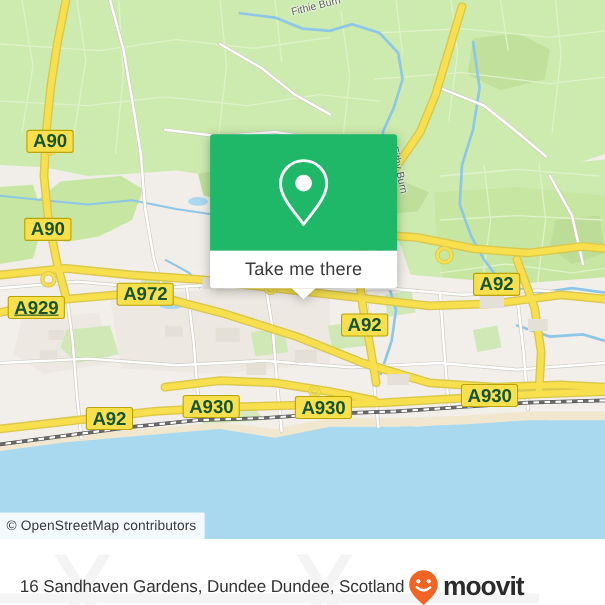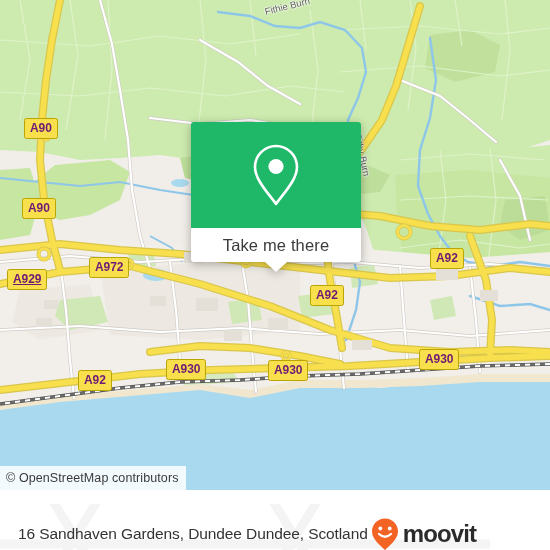--- a/index.html
+++ b/index.html
@@ -133,22 +133,22 @@
     letter-spacing: -0.9px;
     line-height: 28px;
   }
 
   
   .shield {
     position: absolute;
     background: #F7E04C;
     border: 1.4px solid #B9A400;
     border-radius: 2.5px;
-    color: #701a75;
-    font-size: 12px;
+    color: #14532d;
+    font-size: 17px;
     font-weight: bold;
     line-height: 13px;
     padding: 2.5px 5px 3px 5px;
     letter-spacing: -0.1px;
     white-space: nowrap;
     z-index: 20;
   }
   .wlabel {
     position: absolute;
     color: #5f5f5f;
@@ -337,21 +337,21 @@
         <rect x="300" y="252" width="18" height="10"></rect>
         <rect x="436" y="268" width="22" height="12"></rect>
         <rect x="480" y="290" width="18" height="11"></rect>
         <rect x="352" y="340" width="20" height="10"></rect>
       </g>
     </svg>
 
     <div class="shield" style="left:24px;  top:118px;">A90</div>
     <div class="shield" style="left:22px;  top:198px;">A90</div>
     <div class="shield" style="left:7px;   top:269px;text-decoration:underline;">A929</div>
-    <div class="shield" style="left:89px; top:257px;text-align:right;">A972</div>
+    <div class="shield" style="left:106px; top:257px;text-align:right;">A972</div>
     <div class="shield" style="left:310px; top:285px;">A92</div>
     <div class="shield" style="left:430px; top:248px;">A92</div>
     <div class="shield" style="left:78px;  top:370px;">A92</div>
     <div class="shield" style="left:166px; top:359px;">A930</div>
     <div class="shield" style="left:268px; top:360px;">A930</div>
     <div class="shield" style="left:419px; top:349px;">A930</div>
 
     <div class="wlabel" style="left:265px; top:6px;   transform:rotate(-14deg); transform-origin:left center;">Fithie Burn</div>
     <div class="wlabel" style="left:358px; top:128px; transform:rotate(78deg); transform-origin:left center;">Fithy Burn</div>
 

